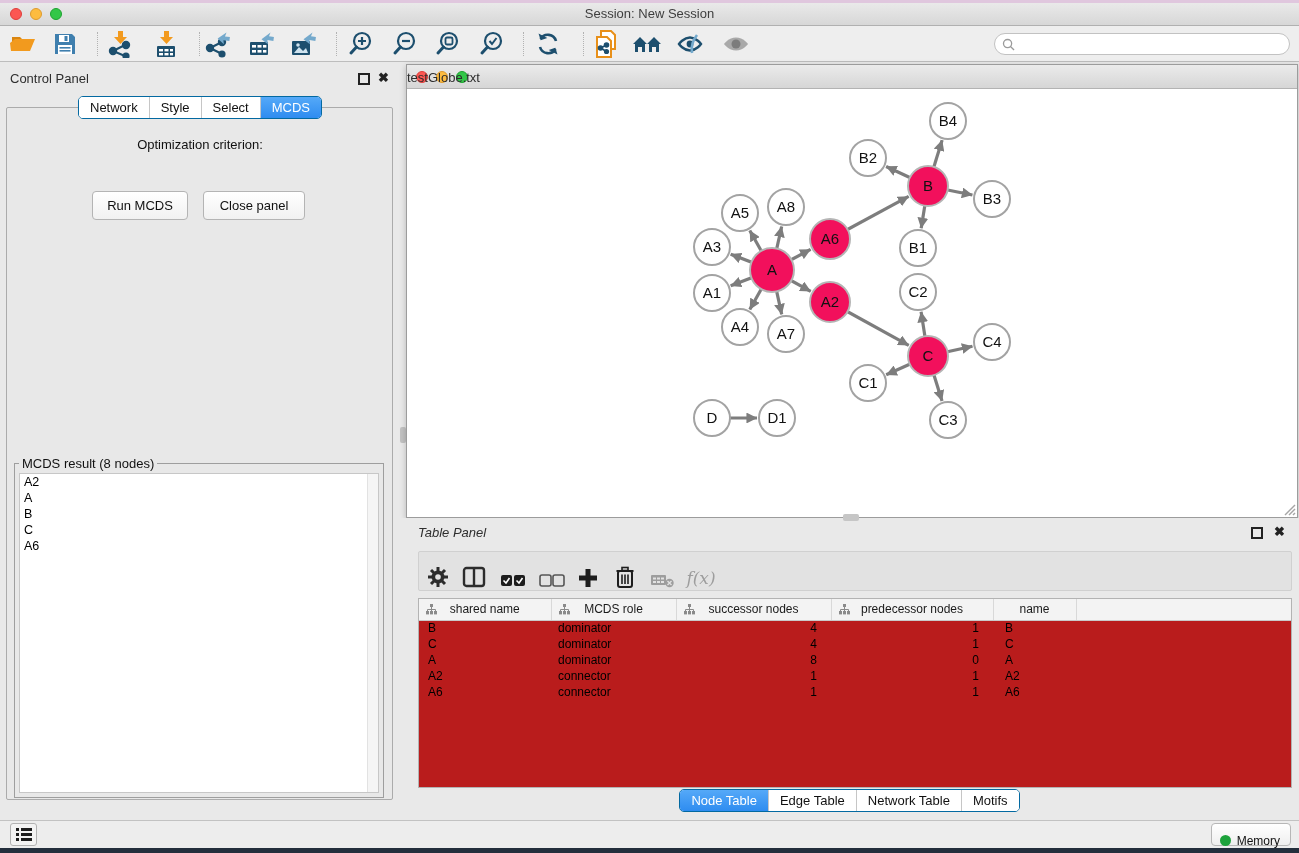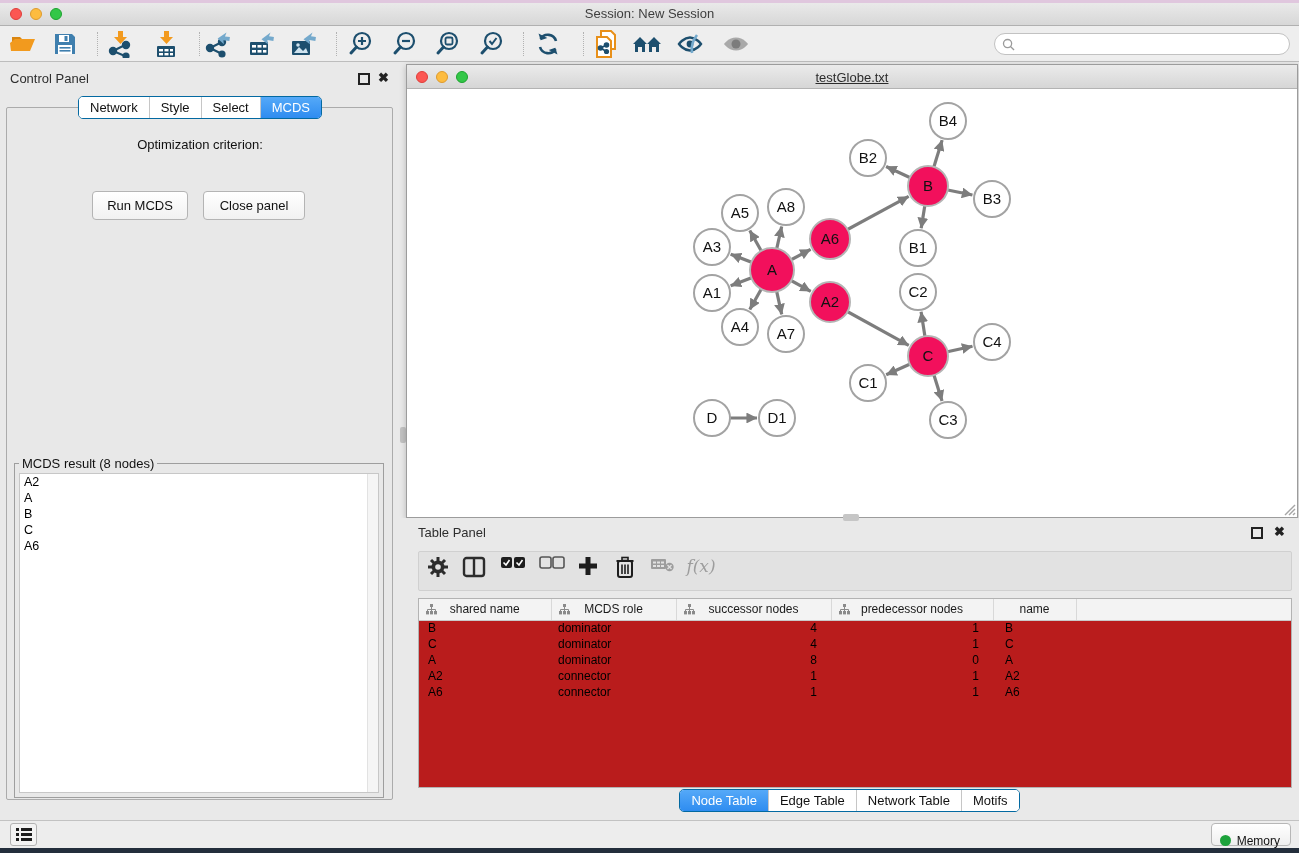--- a/index.html
+++ b/index.html
@@ -82,34 +82,34 @@
     border-radius:2px; }
   .hsplit-handle { position:absolute; left:843px; top:514px; width:16px; height:7px; background:#c6c6c6;
     border-radius:2px; z-index:5; }
 
   
   #net-window { position:absolute; left:406px; top:64px; width:892px; height:454px; background:#fff;
     border:1px solid #9c9c9c; box-shadow:0 2px 6px rgba(0,0,0,.22); }
   #net-titlebar { position:absolute; top:0; left:0; right:0; height:24px;
     background:linear-gradient(#ebebeb,#d6d6d6); border-bottom:1px solid #b3b3b3; }
   #net-titlebar .lights { left:9px; top:6px; }
-  #net-titlebar .title { position:absolute; left:0; right:0; top:5px; text-align:center; font-size:13px;
-    color:#2c2c2c;text-decoration:underline; }
+  #net-titlebar .title { position:absolute; left:0; right:0; top:5px; font-size:13px;
+    color:#2c2c2c; }
   #net-canvas { position:absolute; top:24px; left:0; right:0; bottom:0; background:#fff; overflow:hidden; }
   #resize-grip { position:absolute; right:1px; bottom:1px; }
 
   
   #table-panel { position:absolute; left:400px; top:518px; right:0; bottom:33px; background:#e9e9e9; }
-  #table-panel .panel-title { left:18px; top:7px; }
+  #table-panel .panel-title { left:18px; top:7px;font-style:italic; }
   #table-panel .float-btn { right:36px; top:9px; }
   #table-panel .close-btn { right:14px; top:8px; }
 
   #tp-toolbar { position:absolute; left:18px; top:33px; width:874px; height:40px; background:#e2e2e2;
     border:1px solid #d0d0d0; border-radius:2px; }
-  .tpi { position:absolute; top:4px; width:32px; height:32px; display:flex; align-items:flex-start;
+  .tpi { position:absolute; top:4px; width:32px; height:32px; display:flex; align-items:flex-end;
     justify-content:center; }
   .fx-label { font-family:"DejaVu Serif", serif; font-style:italic; font-size:17px; color:#9d9d9d; }
 
   #tp-tablewrap { position:absolute; left:18px; top:80px; width:874px; height:190px; background:#b91c1c;
     border:1px solid #b3b3b3; overflow:hidden; }
   #node-table { width:100%; border-collapse:collapse; table-layout:fixed; }
   #node-table th { background:#f3f3f3; border-bottom:1px solid #c9c9c9; border-right:1px solid #d8d8d8;
     height:21px; font-weight:normal; font-size:12px; color:#1a1a1a; position:relative; text-align:center; }
   #node-table th:last-child { border-right:none; }
   #node-table th .hdr-icon { position:absolute; left:7px; top:5px; }

